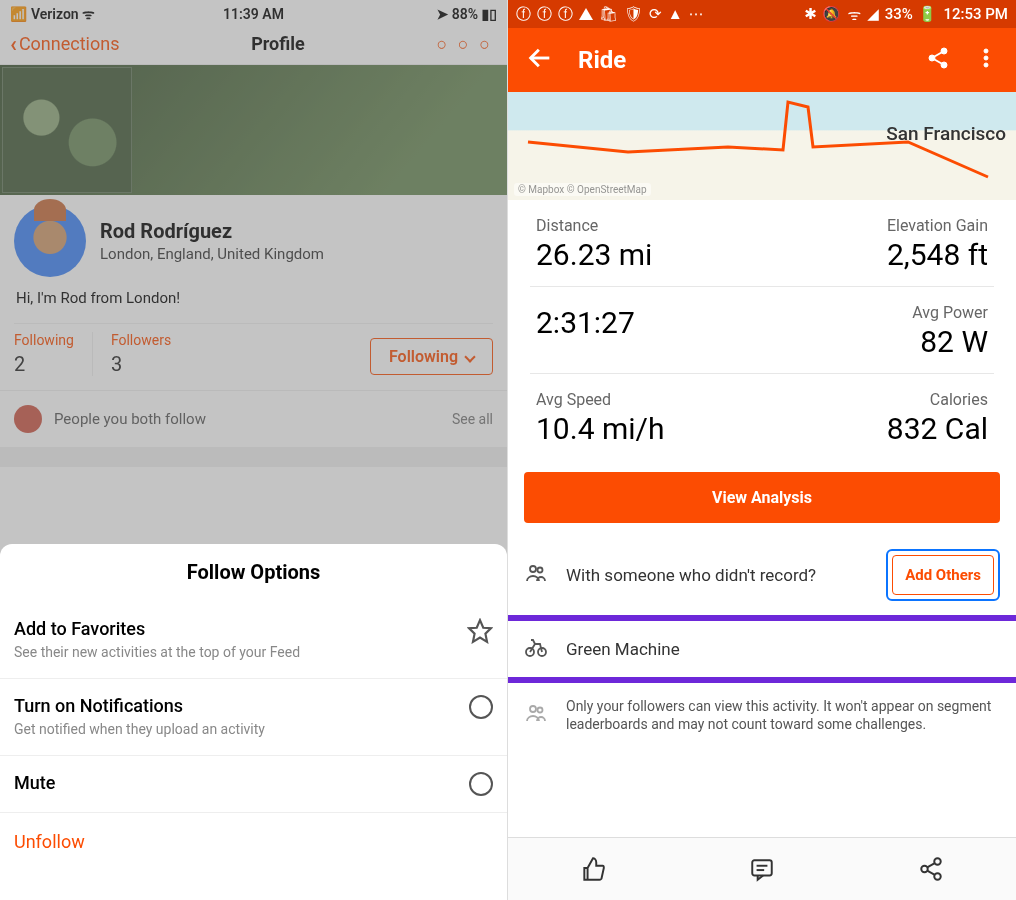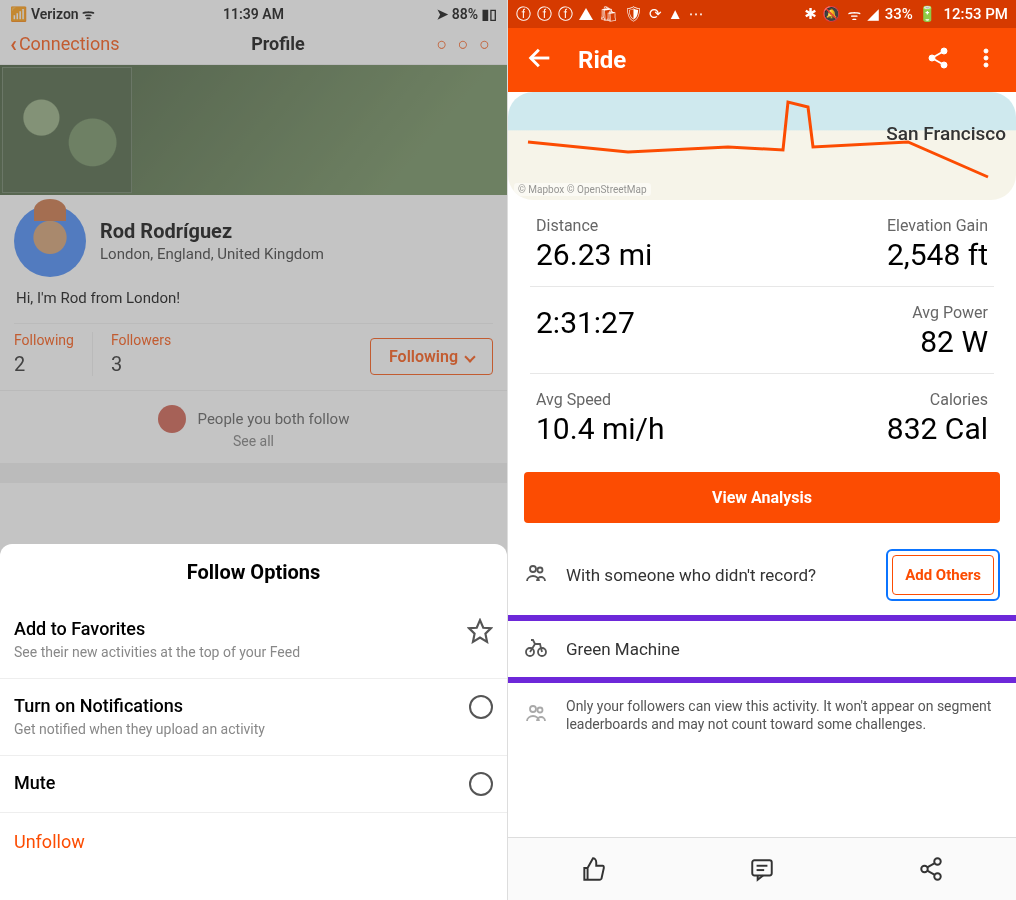--- a/index.html
+++ b/index.html
@@ -97,21 +97,21 @@
   .sep { width:1px; background:#eee; }
   .following-btn {
     border:1.5px solid #fc4c02; color:#fc4c02;
     padding:8px 18px; border-radius:4px; font-size:16px; display:flex; align-items:center; gap:8px;
     margin-top:6px; font-weight:600;
   }
   .chev-down { border:solid #fc4c02; border-width:0 2px 2px 0; display:inline-block; padding:3px; transform:rotate(45deg); }
   .both-follow {
     margin-top:14px; padding:14px; display:flex; align-items:center; justify-content:space-between;
     border-top:1px solid #eee;
-    font-size:15px; color:#555;flex-direction:column;
+    font-size:15px; color:#555;
   }
   .mutual-left { display:flex; align-items:center; gap:12px; }
   .mutual-icon { width:28px; height:28px; border-radius:50%; background:#c54; }
   .see-all { color:#777; font-size:14px; }
   .left-gap { height:20px; background:#f0f0f0; }
   
   .sheet {
     position:absolute;
     left:0; right:0; bottom:0;
     background:#fff;
@@ -156,21 +156,20 @@
   .and-nav .back-arrow svg { width:28px; height:28px; stroke:#fff; fill:none; stroke-width:2.5;}
   .and-title { color:#fff; font-weight:700; font-size:24px; flex:1; margin-left:24px;}
   .and-actions { display:flex; gap:24px; align-items:center; }
   .and-actions svg { width:24px; height:24px; stroke:#fff; fill:#fff; }
   .map {
     height:108px;
     background:
       linear-gradient(180deg, #cfe9ee 0 35%, #f6f4e9 36% 100%);
     position:relative;
     overflow:hidden;
-    border-radius:25px;
   }
   .map .city { position:absolute; right:10px; top:30px; font-size:19px; font-weight:500; color:#333; }
   .map-route {
     position:absolute; top:0; left:0; width:100%; height:100%;
   }
   .map-route svg { width:100%; height:100%; }
   .map-cred { position:absolute; left:6px; bottom:4px; font-size:10px; color:rgba(80,80,80,0.6); background:rgba(255,255,255,0.5); padding:1px 4px; border-radius:3px;}
   .stats {
     padding: 0 22px;
   }

